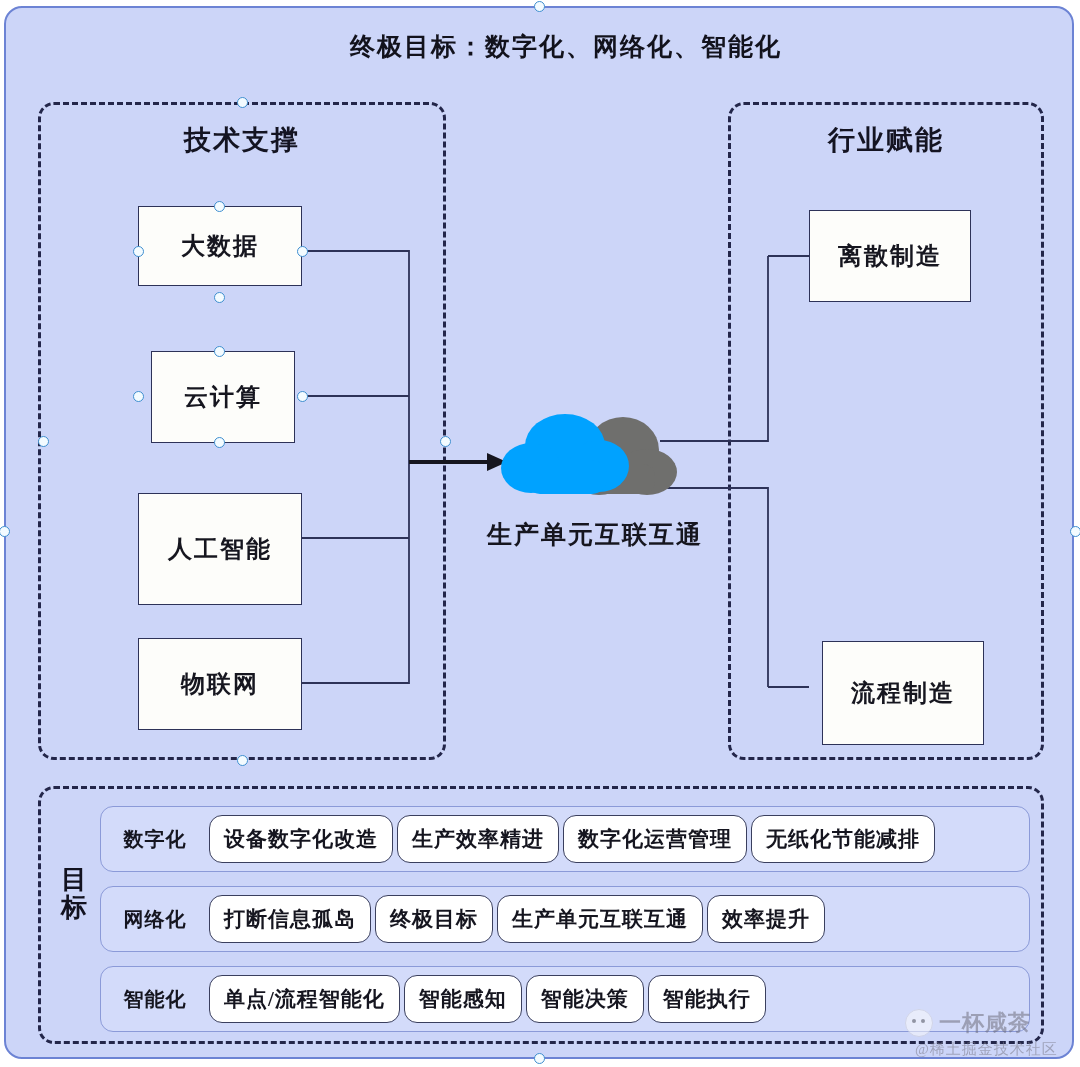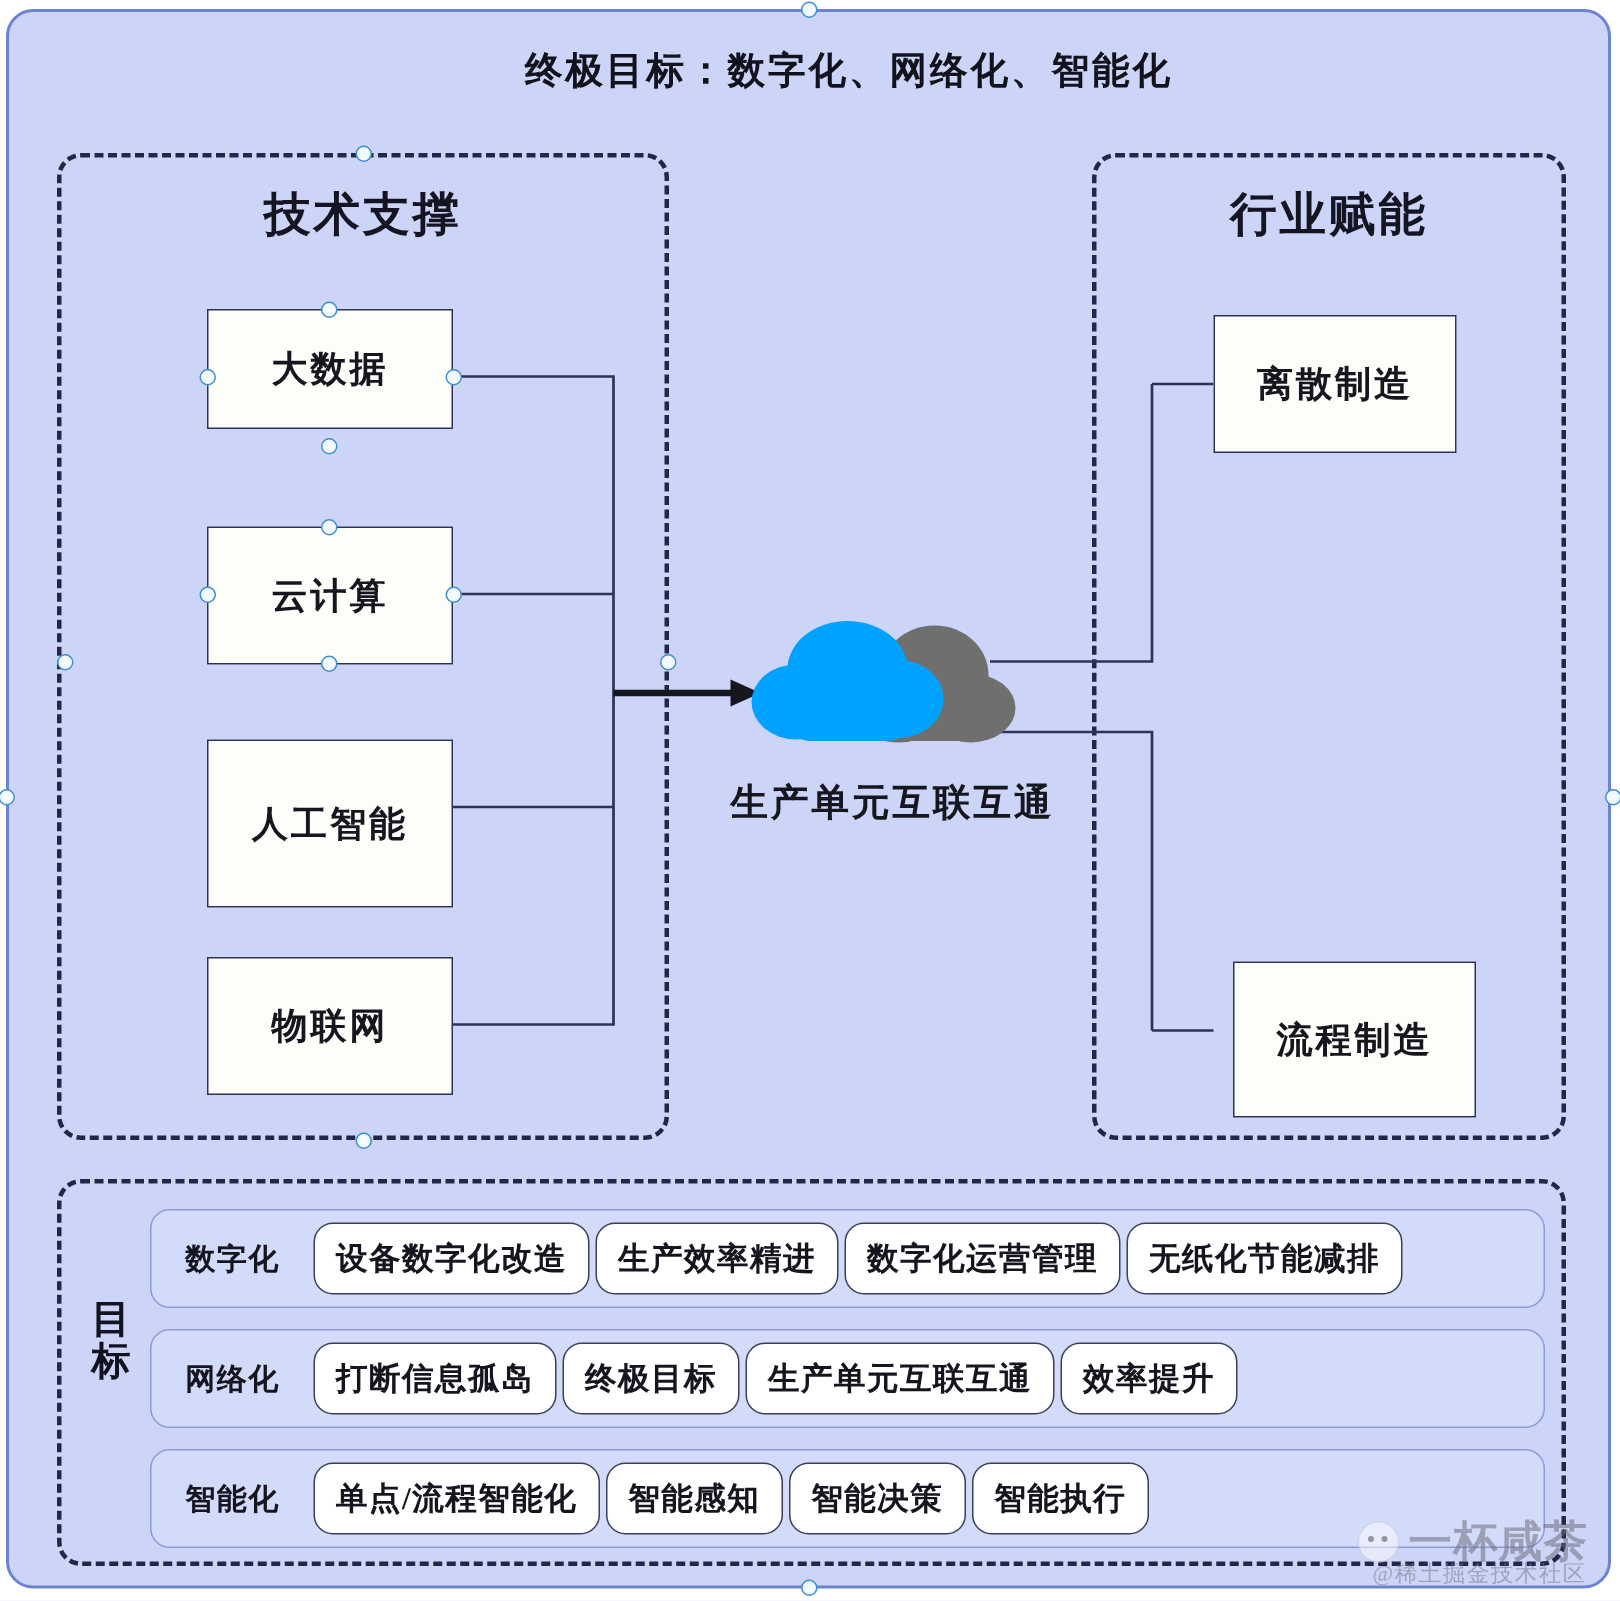--- a/index.html
+++ b/index.html
@@ -52,21 +52,21 @@
   }
   #tech-panel  { left: 38px;  top: 102px; width: 408px; height: 658px; }
   #ind-panel   { left: 728px; top: 102px; width: 316px; height: 658px; }
   #goal-panel  { left: 38px;  top: 786px; width: 1006px; height: 258px; }
 
   .panel-title {
     position: absolute;
     width: 100%;
     top: 17px;
     text-align: center;
-    font-size: 31px;
+    font-size: 27px;
     font-weight: bold;
     color: #141422;
     letter-spacing: 2px;
   }
 
   
   .node-box {
     position: absolute;
     background: #fdfdfa;
     border: 1.6px solid #2d3258;
@@ -210,21 +210,21 @@
   }
   .wm-avatar::after {
     content: "";
     position: absolute;
     left: 15px; top: 9px;
     width: 4px; height: 4px;
     border-radius: 50%;
     background: #555;
   }
   .wm-name {
-    font-size: 29px;
+    font-size: 22px;
     font-weight: bold;
     color: #6a6a78;
     letter-spacing: 1px;
   }
   .wm-sub {
     position: absolute;
     left: 915px;
     top: 1040px;
     font-size: 15px;
     color: #7b7b8a;
@@ -279,21 +279,21 @@
         <ellipse cx="70" cy="38" rx="40" ry="32" fill="#00a2ff"></ellipse>
         <ellipse cx="36" cy="60" rx="30" ry="25" fill="#00a2ff"></ellipse>
         <ellipse cx="104" cy="58" rx="30" ry="26" fill="#00a2ff"></ellipse>
         <rect x="30" y="52" width="82" height="34" rx="15" fill="#00a2ff"></rect>
       </g>
     </svg>
   </div>
   <div class="cloud-label">生产单元互联互通</div>
 
   <div class="node-box" style="left:138px;top:206px;width:164px;height:80px;">大数据</div>
-  <div class="node-box" style="left:138px;top:351px;width:164px;height:92px;">云计算</div>
+  <div class="node-box" style="left:151px;top:351px;width:144px;height:92px;">云计算</div>
   <div class="node-box" style="left:138px;top:493px;width:164px;height:112px;">人工智能</div>
   <div class="node-box" style="left:138px;top:638px;width:164px;height:92px;">物联网</div>
 
   <div class="node-box" style="left:809px;top:210px;width:162px;height:92px;">离散制造</div>
   <div class="node-box" style="left:822px;top:641px;width:162px;height:104px;">流程制造</div>
 
   <div class="goal-side-label">
     <div>目</div>
     <div>标</div>
   </div>

